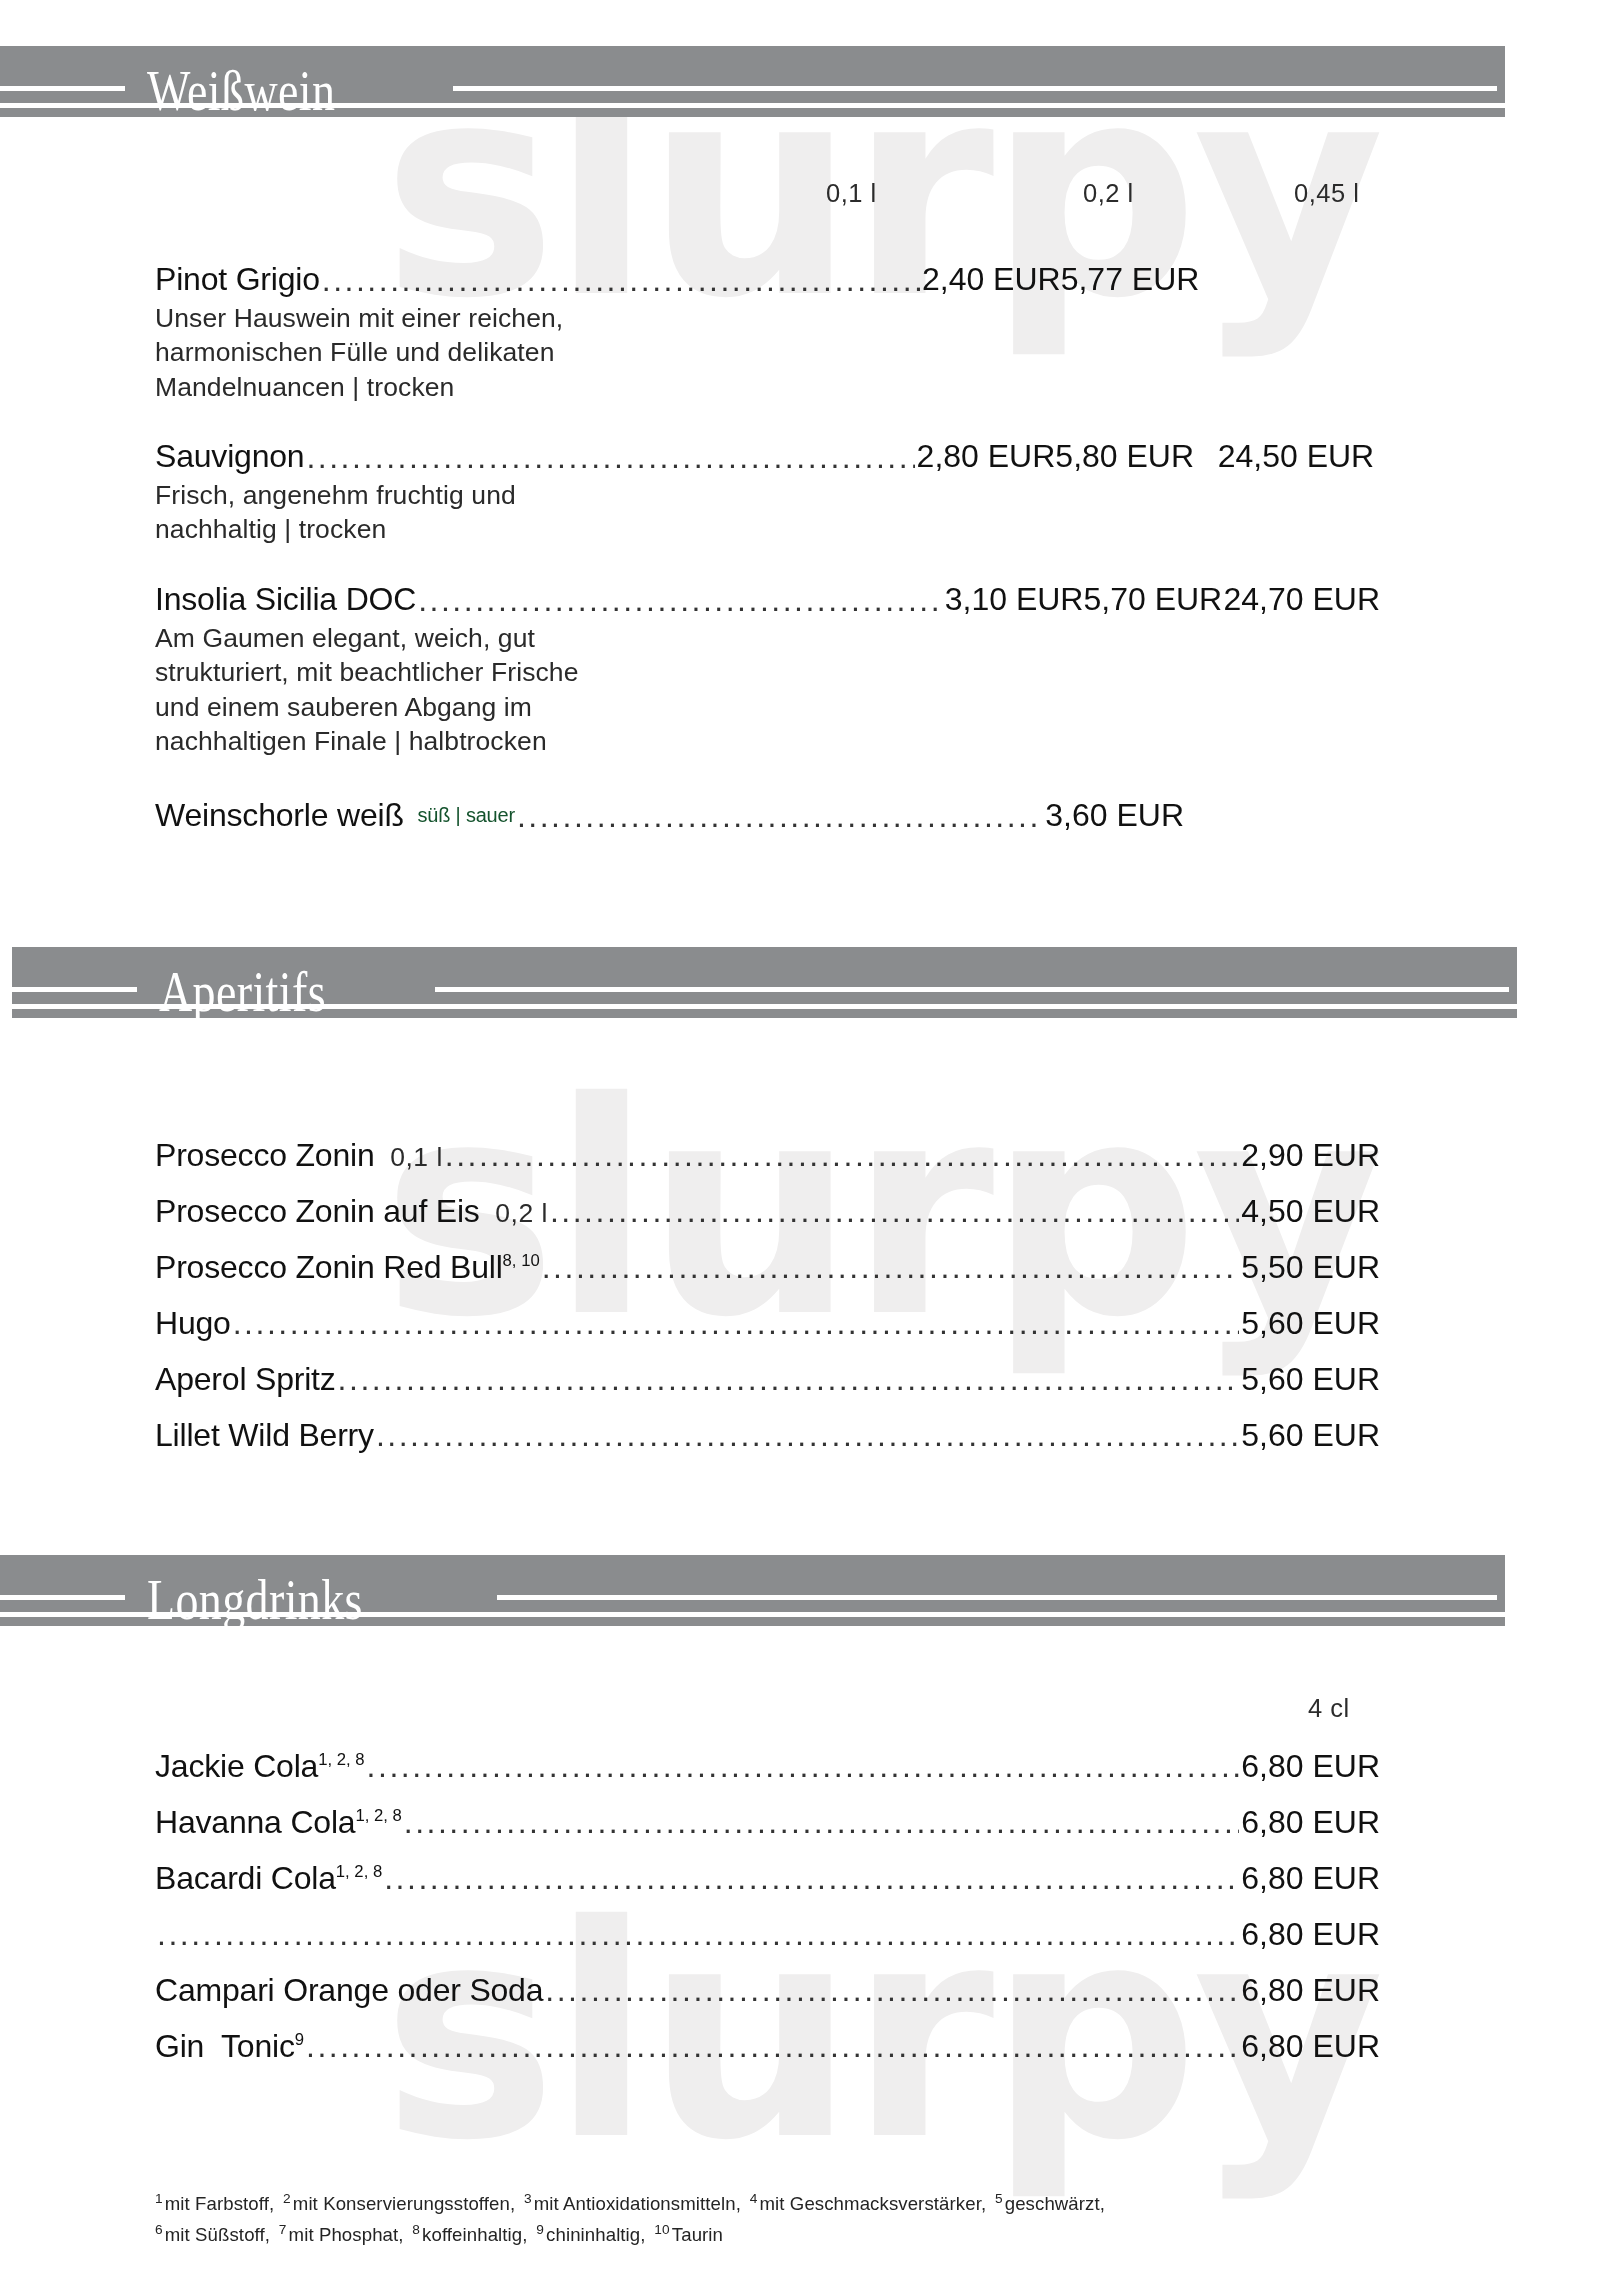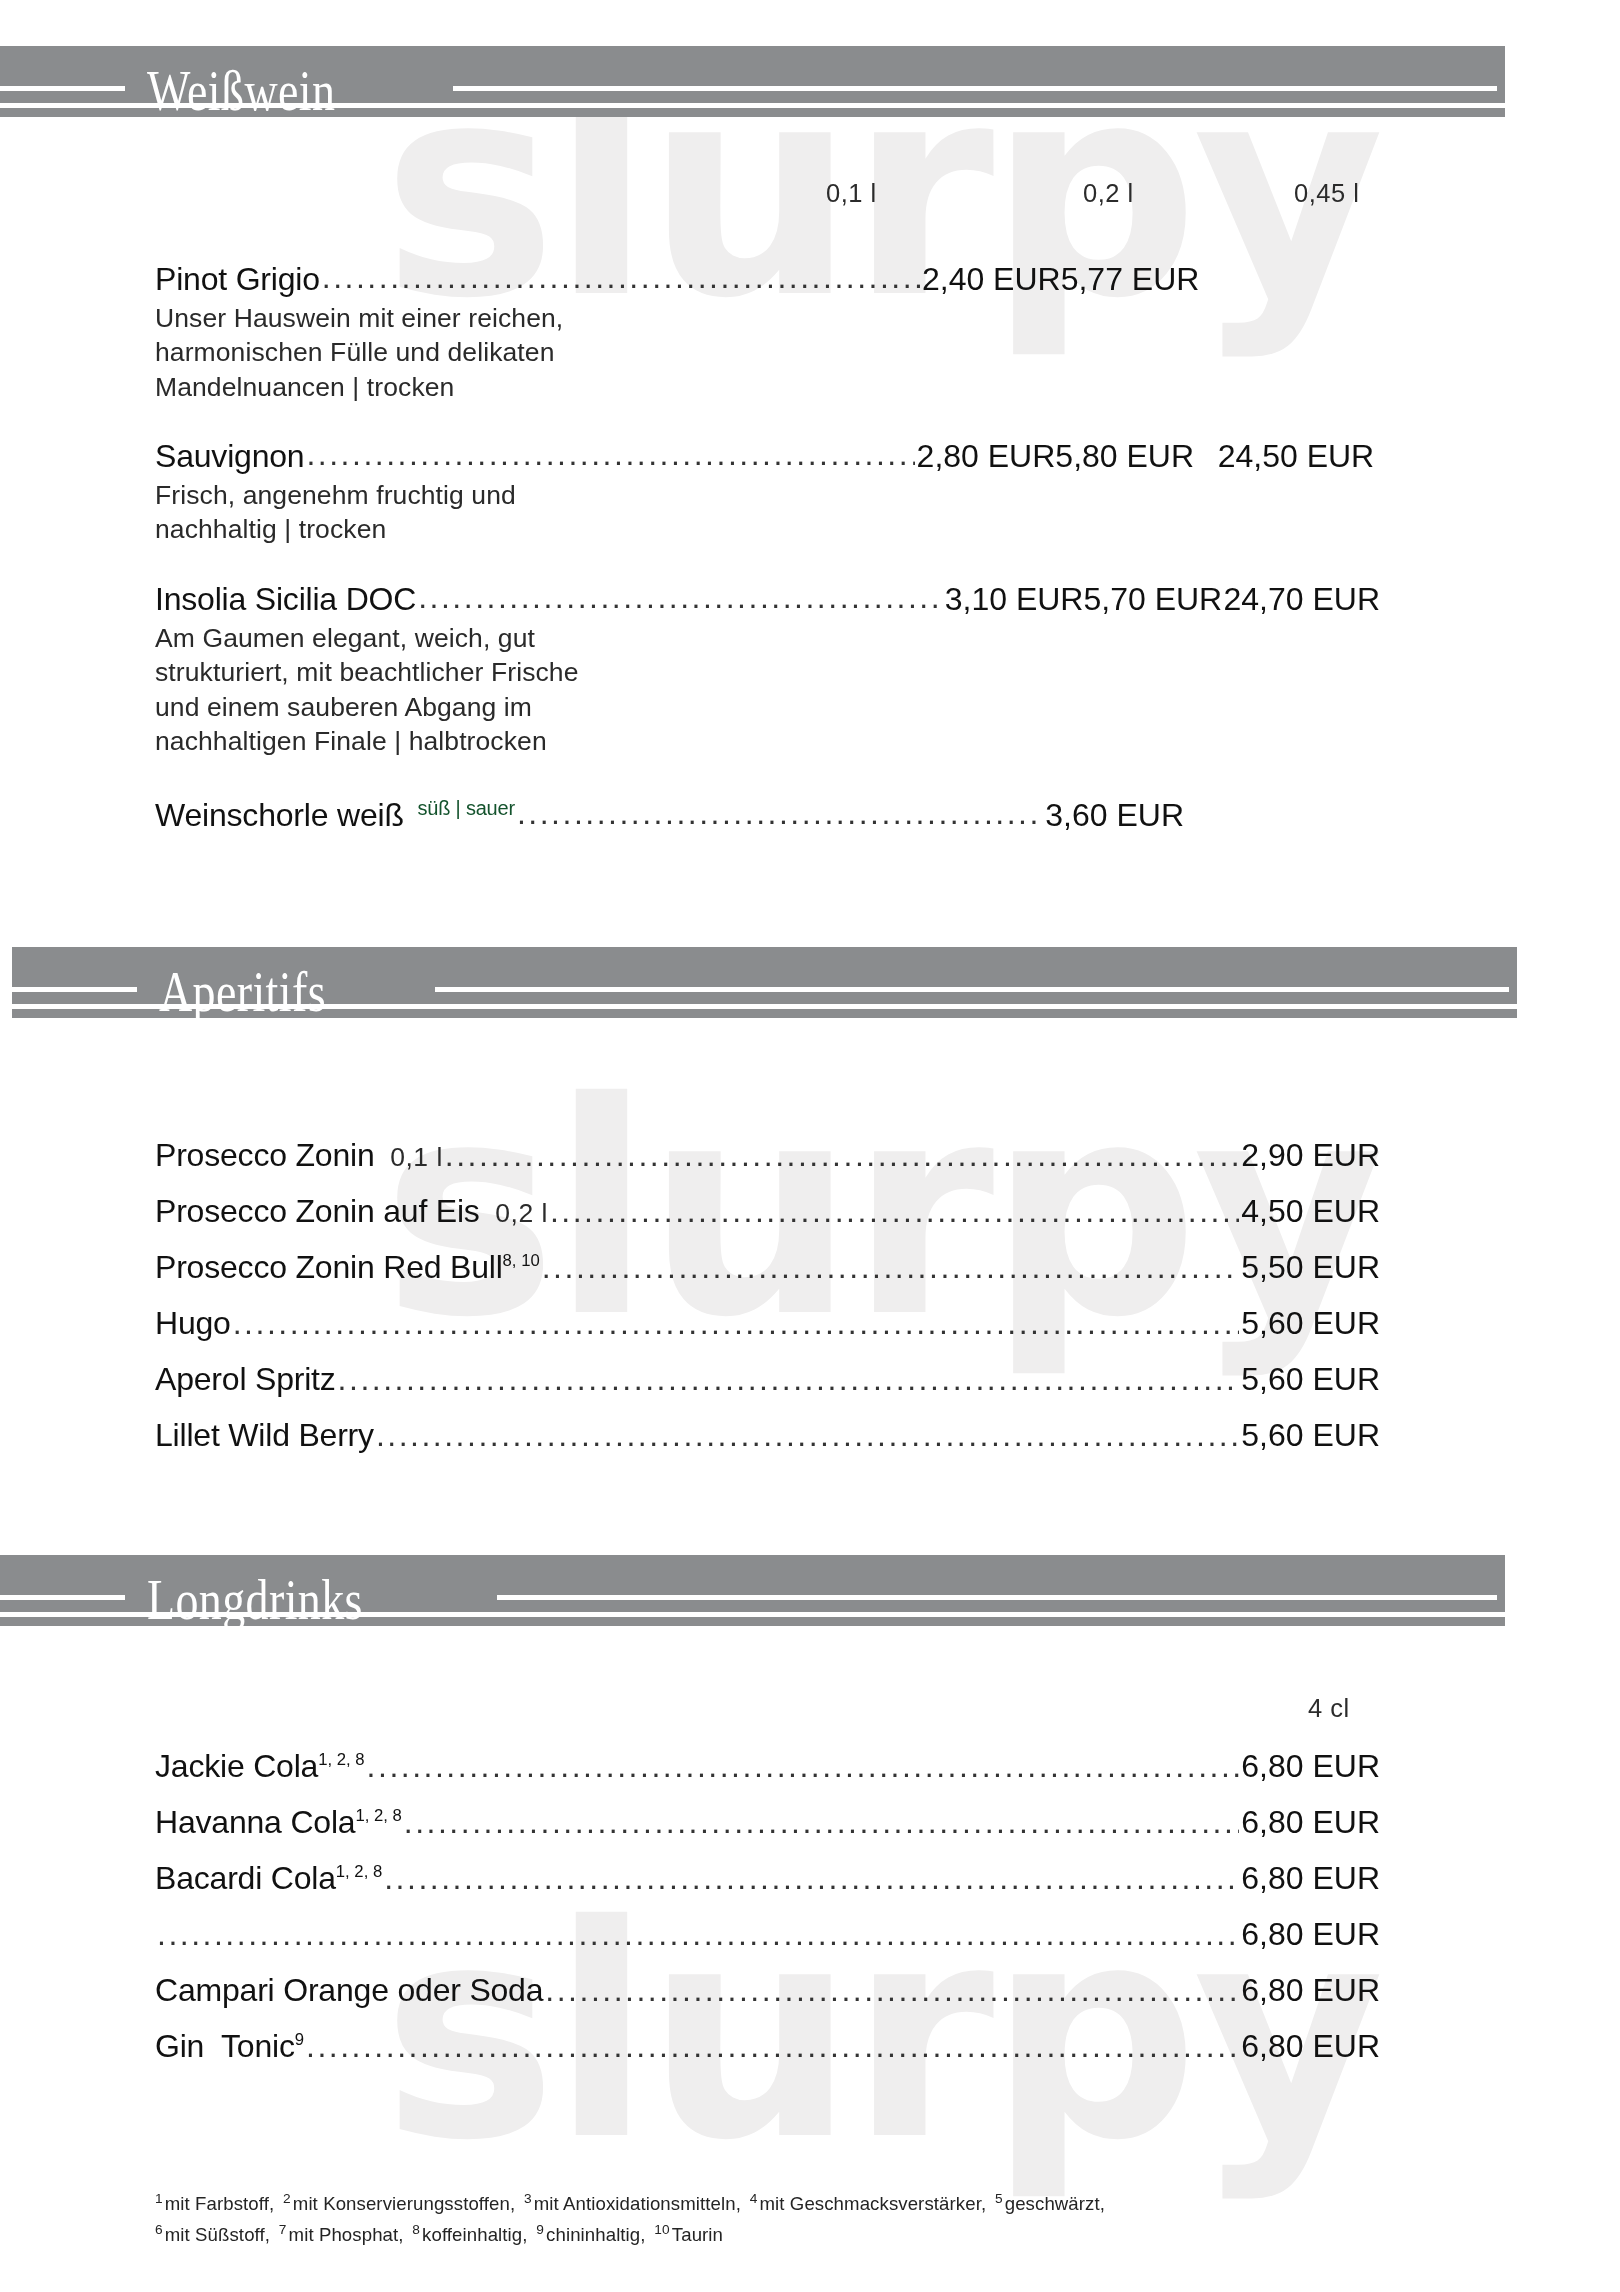--- a/index.html
+++ b/index.html
@@ -112,21 +112,21 @@
     color: #2b2b2b;
     font-family: "Liberation Sans", sans-serif;
     letter-spacing: 0.5px;
   }
 
   
   .wine-item { position: relative; }
   .wine-line {
     position: relative;
     display: flex;
-    align-items: flex-start;
+    align-items: center;
   }
   .wine-name {
     font-size: 32px;
     color: #111;
     white-space: nowrap;
     letter-spacing: -0.2px;
   }
   .dots {
     flex: 1 1 auto;
     overflow: hidden;

